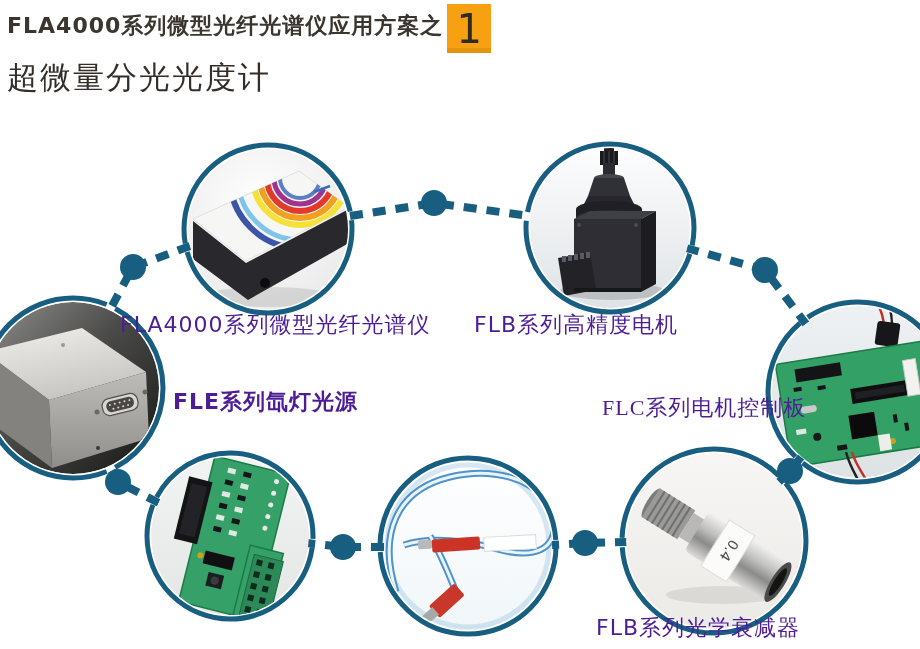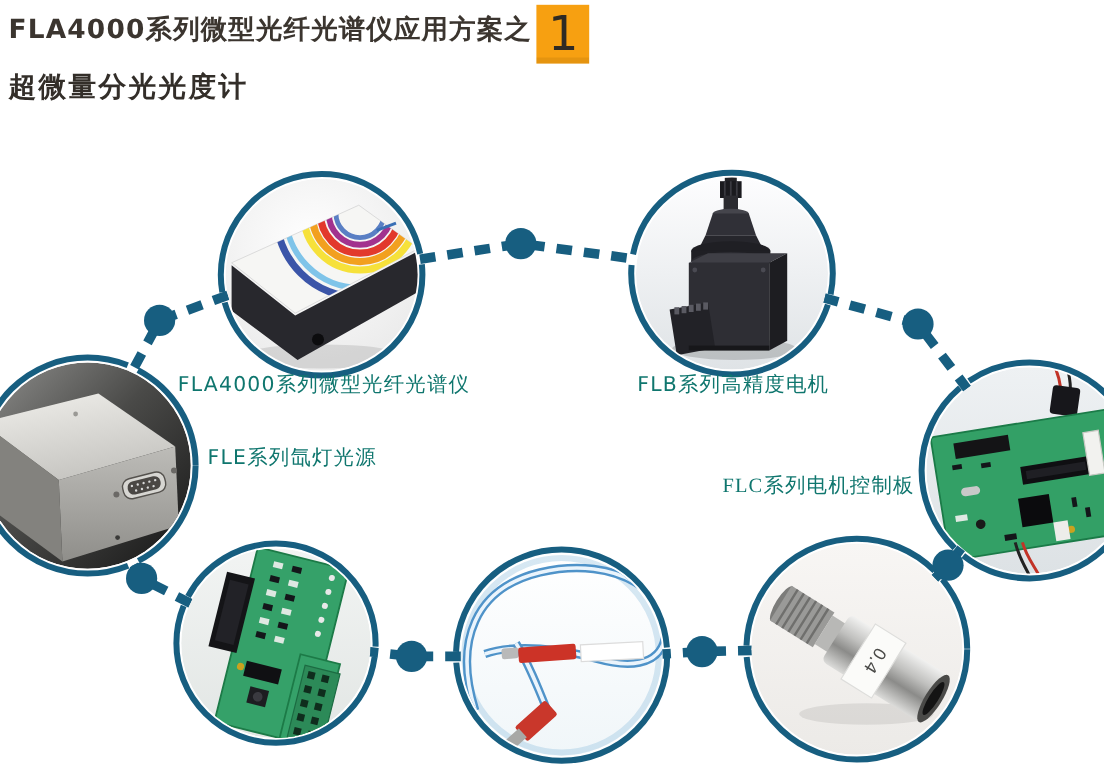--- a/index.html
+++ b/index.html
@@ -9,31 +9,31 @@
 
   
   .header{position:absolute;left:7px;top:0;z-index:5;}
   .title-row{display:flex;align-items:flex-start;}
   .title-text{font-size:22px;font-weight:600;color:#3b352f;letter-spacing:1px;
               padding-top:15px;line-height:1;}
   .badge{width:44px;height:49px;background:#f7a011;margin-left:4px;margin-top:4px;
          display:flex;align-items:center;justify-content:center;
          box-shadow:inset 0 -5px 0 rgba(0,0,0,0.07);}
   .badge span{font-size:40px;line-height:1;color:#2e2a24;font-weight:500;}
-  .subtitle{font-size:23px;font-weight:700;color:#332e29;letter-spacing:2px;
+  .subtitle{font-size:31px;font-weight:400;color:#332e29;letter-spacing:2px;
             margin-top:9px;line-height:1;}
 
   
-  .lbl{position:absolute;font-size:17px;color:#0f766e;letter-spacing:1px;
+  .lbl{position:absolute;font-size:22px;color:#4c1d95;letter-spacing:1px;
        line-height:1.15;white-space:nowrap;z-index:4;}
   .lbl.center{text-align:center;}
   .lbl-spectrometer{left:120px;top:312px;width:300px;}
-  .lbl-motor{left:471px;top:312px;width:280px;}
+  .lbl-motor{left:436px;top:312px;width:280px;}
   .lbl-motor-board{left:602px;top:395px;font-family:Liberation Serif, serif;}
-  .lbl-xenon{left:173px;top:373px;}
+  .lbl-xenon{left:173px;top:389px;font-weight:bold;}
   .lbl-trigger{left:86px;top:615px;width:280px;}
   .lbl-fiber{left:358px;top:628px;width:220px;}
   .lbl-attenuator{left:558px;top:615px;width:280px;}
 
   svg{position:absolute;left:0;top:0;}
   .ring{fill:none;stroke:#175e80;stroke-width:5;}
   .link{fill:none;stroke:#175e80;stroke-width:8;stroke-dasharray:13 10;}
   .node{fill:#175e80;}
 </style>
 </head>
@@ -319,14 +319,15 @@
       <circle class="ring" cx="468" cy="546" r="88" pathLength="360" stroke-dasharray="176 6 174 4"></circle>
       <circle class="ring" cx="230" cy="536" r="83" pathLength="360" stroke-dasharray="2 6 194 6 152"></circle>
       <circle class="ring" cx="73" cy="388" r="90" pathLength="360" stroke-dasharray="62 6 224 6 62"></circle>
     </g>
   </svg>
 
   <div class="lbl lbl-spectrometer center">FLA4000系列微型光纤光谱仪</div>
   <div class="lbl lbl-motor center">FLB系列高精度电机</div>
   <div class="lbl lbl-motor-board">FLC系列电机控制板</div>
   <div class="lbl lbl-xenon">FLE系列氙灯光源</div>
+  <div class="lbl lbl-attenuator center">FLB系列光学衰减器</div>
 
 </div>
 
 </body></html>

